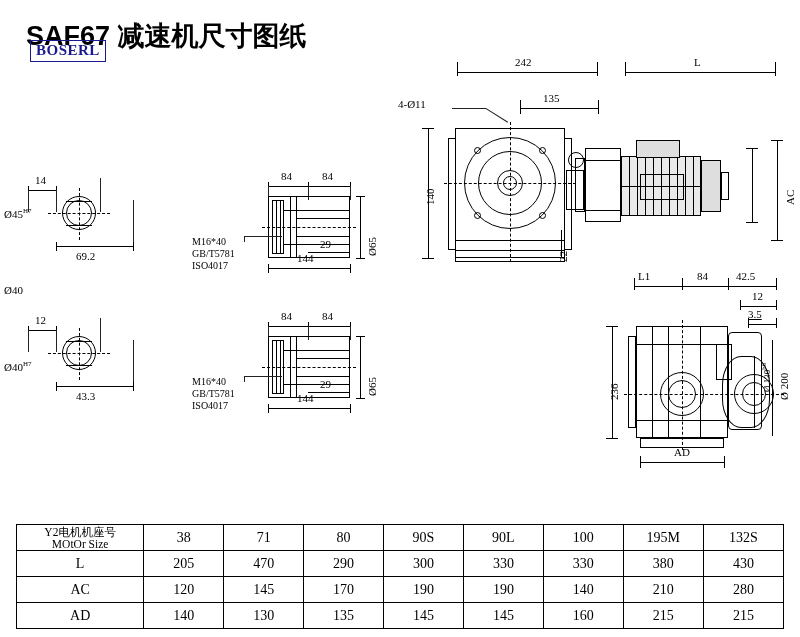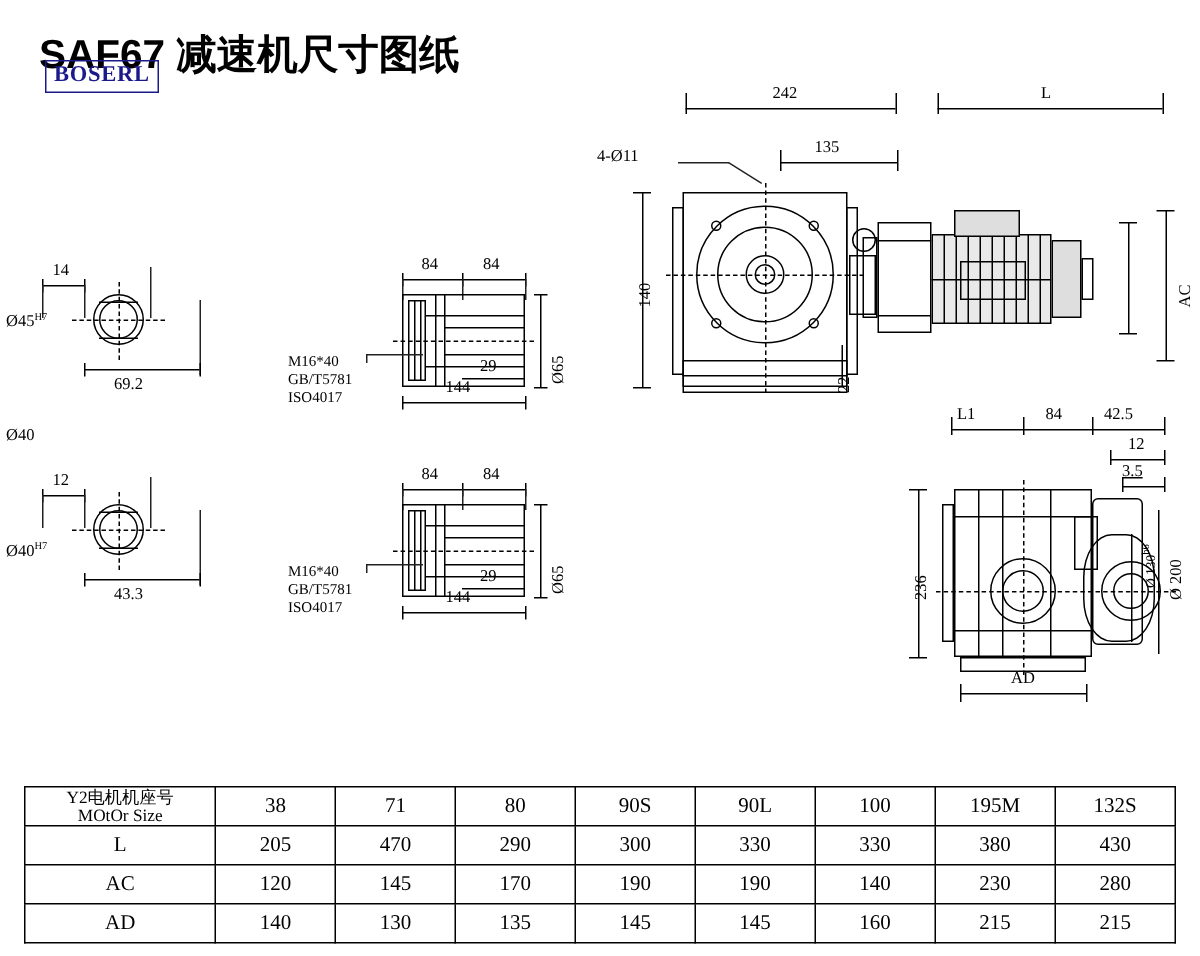--- a/index.html
+++ b/index.html
@@ -394,21 +394,21 @@
     <td class="val">430</td>
   </tr>
   <tr>
     <td class="rowhead">AC</td>
     <td class="val">120</td>
     <td class="val">145</td>
     <td class="val">170</td>
     <td class="val">190</td>
     <td class="val">190</td>
     <td class="val">140</td>
-    <td class="val">230</td>
+    <td class="val">210</td>
     <td class="val">280</td>
   </tr>
   <tr>
     <td class="rowhead">AD</td>
     <td class="val">140</td>
     <td class="val">130</td>
     <td class="val">135</td>
     <td class="val">145</td>
     <td class="val">145</td>
     <td class="val">160</td>

